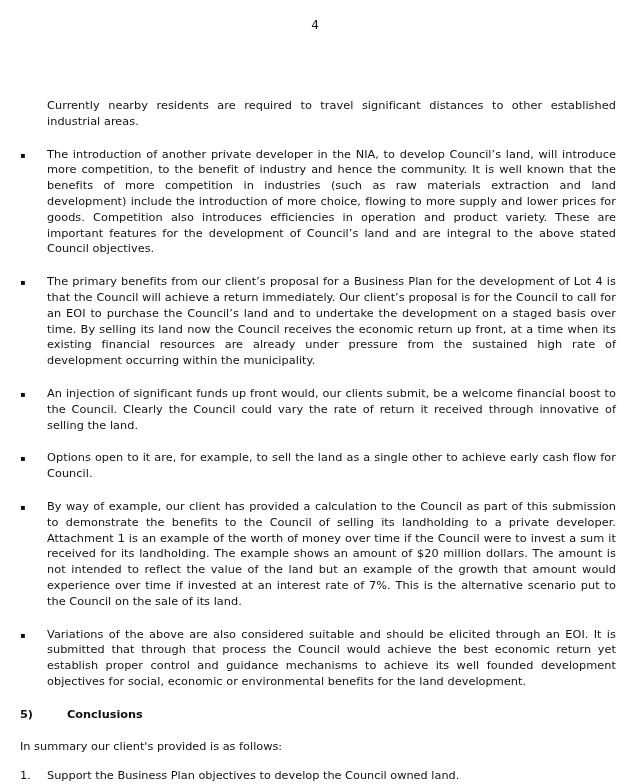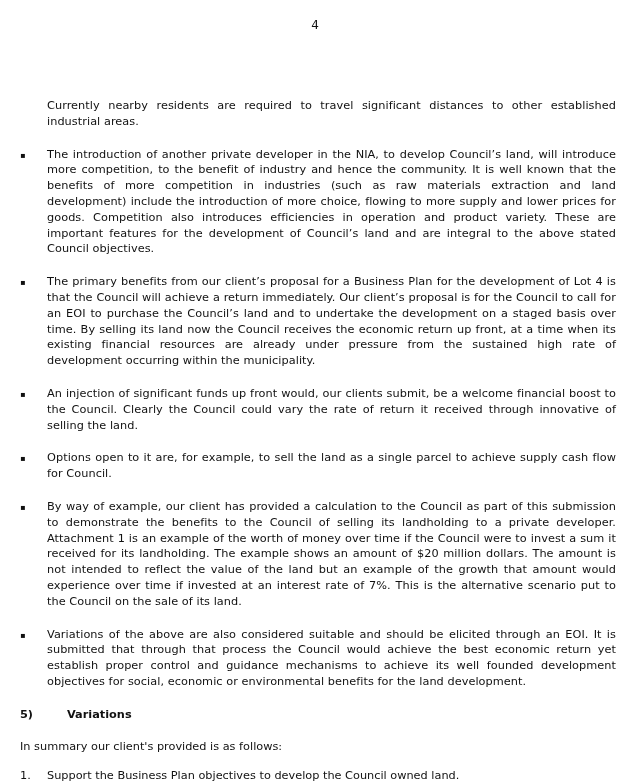--- a/index.html
+++ b/index.html
@@ -37,34 +37,34 @@
   <div class="bullet">
     <span class="bullet-mark">▪</span>
     <p class="bullet-text">The primary benefits from our client’s proposal for a Business Plan for the development of Lot 4 is that the Council will achieve a return immediately. Our client’s proposal is for the Council to call for an EOI to purchase the Council’s land and to undertake the development on a staged basis over time. By selling its land now the Council receives the economic return up front, at a time when its existing financial resources are already under pressure from the sustained high rate of development occurring within the municipality.</p>
   </div>
   <div class="bullet">
     <span class="bullet-mark">▪</span>
     <p class="bullet-text">An injection of significant funds up front would, our clients submit, be a welcome financial boost to the Council. Clearly the Council could vary the rate of return it received through innovative of selling the land.</p>
   </div>
   <div class="bullet">
     <span class="bullet-mark">▪</span>
-    <p class="bullet-text">Options open to it are, for example, to sell the land as a single parcel to achieve supply cash flow for Council.</p>
+    <p class="bullet-text">Options open to it are, for example, to sell the land as a single other to achieve early cash flow for Council.</p>
   </div>
   <div class="bullet">
     <span class="bullet-mark">▪</span>
     <p class="bullet-text">By way of example, our client has provided a calculation to the Council as part of this submission to demonstrate the benefits to the Council of selling its landholding to a private developer. Attachment 1 is an example of the worth of money over time if the Council were to invest a sum it received for its landholding. The example shows an amount of $20 million dollars. The amount is not intended to reflect the value of the land but an example of the growth that amount would experience over time if invested at an interest rate of 7%. This is the alternative scenario put to the Council on the sale of its land.</p>
   </div>
   <div class="bullet">
     <span class="bullet-mark">▪</span>
     <p class="bullet-text">Variations of the above are also considered suitable and should be elicited through an EOI. It is submitted that through that process the Council would achieve the best economic return yet establish proper control and guidance mechanisms to achieve its well founded development objectives for social, economic or environmental benefits for the land development.</p>
   </div>
 
   <div class="heading">
     <span class="heading-num">5)</span>
-    <span>Variations</span>
+    <span>Conclusions</span>
   </div>
 
   <p class="summary">In summary our client's provided is as follows:</p>
 
   <div class="num-item">
     <span class="num-mark">1.</span>
     <p class="num-text">Support the Business Plan objectives to develop the Council owned land.</p>
   </div>
 
 </div>

